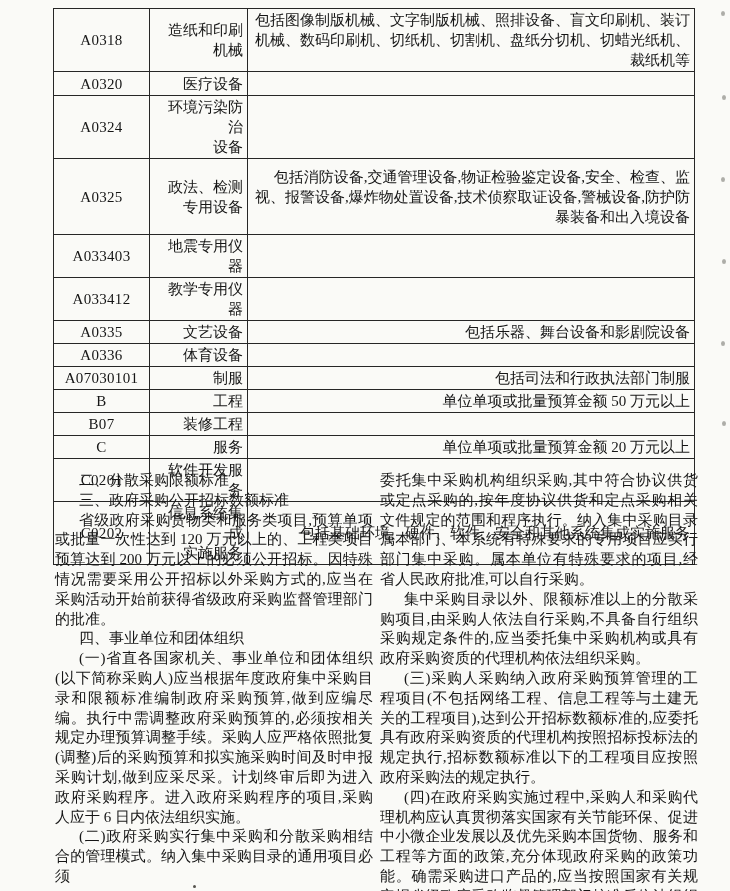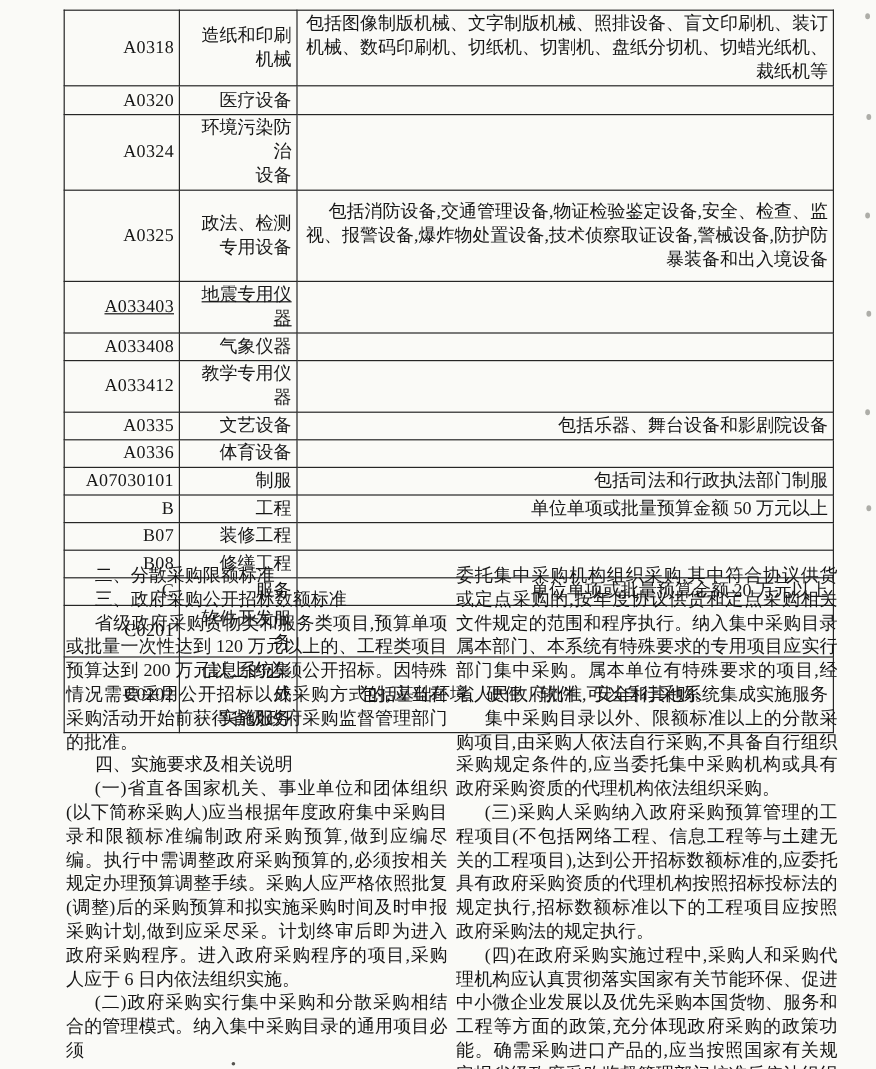--- a/index.html
+++ b/index.html
@@ -20,29 +20,29 @@
   }
   table.cat td {
     border:1px solid #262626;
     font-size:15px; line-height:20px;
     padding:1px 4px;
     vertical-align:middle;
     overflow:hidden;
   }
   col.c-code { width:96px; }
   col.c-name { width:98px; }
-  td.code { text-align:right; letter-spacing:0.3px; }
+  td.code { text-align:center; letter-spacing:0.3px; }
   td.name { text-align:right; white-space:pre-line; }
   td.desc { text-align:right; padding-left:7px; padding-right:6px; }
 
   tr:nth-child(1)  { height:42px; }
   tr:nth-child(2)  { height:24px; }
   tr:nth-child(3)  { height:42px; }
   tr:nth-child(4)  { height:76px; }
-  tr:nth-child(5)  { height:21px;text-decoration:underline; }
+  tr:nth-child(5)  { height:21px; }
   tr:nth-child(6)  { height:21px; }
   tr:nth-child(7)  { height:21px; }
   tr:nth-child(8)  { height:22px; }
   tr:nth-child(9)  { height:21px; }
   tr:nth-child(10) { height:22px; }
   tr:nth-child(11) { height:21px; }
   tr:nth-child(12) { height:21px; }
   tr:nth-child(13) { height:21px; }
   tr:nth-child(14) { height:22px; }
   tr:nth-child(15) { height:21px; }
@@ -106,25 +106,20 @@
         <td class="name">政法、检测
 专用设备</td>
         <td class="desc">包括消防设备,交通管理设备,物证检验鉴定设备,安全、检查、监视、报警设备,爆炸物处置设备,技术侦察取证设备,警械设备,防护防暴装备和出入境设备</td>
       </tr>
       <tr>
         <td class="code">A033403</td>
         <td class="name">地震专用仪器</td>
         <td class="desc"></td>
       </tr>
       <tr>
-        <td class="code">A033408</td>
-        <td class="name">气象仪器</td>
-        <td class="desc"></td>
-      </tr>
-      <tr>
         <td class="code">A033412</td>
         <td class="name">教学专用仪器</td>
         <td class="desc"></td>
       </tr>
       <tr>
         <td class="code">A0335</td>
         <td class="name">文艺设备</td>
         <td class="desc">包括乐器、舞台设备和影剧院设备</td>
       </tr>
       <tr>
@@ -141,25 +136,20 @@
         <td class="code">B</td>
         <td class="name">工程</td>
         <td class="desc">单位单项或批量预算金额 50 万元以上</td>
       </tr>
       <tr>
         <td class="code">B07</td>
         <td class="name">装修工程</td>
         <td class="desc"></td>
       </tr>
       <tr>
-        <td class="code">B08</td>
-        <td class="name">修缮工程</td>
-        <td class="desc"></td>
-      </tr>
-      <tr>
         <td class="code">C</td>
         <td class="name">服务</td>
         <td class="desc">单位单项或批量预算金额 20 万元以上</td>
       </tr>
       <tr>
         <td class="code">C0201</td>
         <td class="name">软件开发服务</td>
         <td class="desc"></td>
       </tr>
       <tr>
@@ -169,21 +159,21 @@
         <td class="desc">包括基础环境、硬件、软件、安全和其他系统集成实施服务</td>
       </tr>
     </tbody>
   </table>
 
   <div class="cols">
     <div class="col">
       <p class="head">二、分散采购限额标准</p>
       <p class="head">三、政府采购公开招标数额标准</p>
       <p class="para">省级政府采购货物类和服务类项目,预算单项或批量一次性达到 120 万元以上的、工程类项目预算达到 200 万元以上的必须公开招标。因特殊情况需要采用公开招标以外采购方式的,应当在采购活动开始前获得省级政府采购监督管理部门的批准。</p>
-      <p class="head">四、实施要求及相关说明</p>
+      <p class="head">四、事业单位和团体组织</p>
       <p class="para">(一)省直各国家机关、事业单位和团体组织(以下简称采购人)应当根据年度政府集中采购目录和限额标准编制政府采购预算,做到应编尽编。执行中需调整政府采购预算的,必须按相关规定办理预算调整手续。采购人应严格依照批复(调整)后的采购预算和拟实施采购时间及时申报采购计划,做到应采尽采。计划终审后即为进入政府采购程序。进入政府采购程序的项目,采购人应于 6 日内依法组织实施。</p>
       <p class="para">(二)政府采购实行集中采购和分散采购相结合的管理模式。纳入集中采购目录的通用项目必须</p>
     </div>
     <div class="col">
       <p class="para cont">委托集中采购机构组织采购,其中符合协议供货或定点采购的,按年度协议供货和定点采购相关文件规定的范围和程序执行。纳入集中采购目录属本部门、本系统有特殊要求的专用项目应实行部门集中采购。属本单位有特殊要求的项目,经省人民政府批准,可以自行采购。</p>
       <p class="para">集中采购目录以外、限额标准以上的分散采购项目,由采购人依法自行采购,不具备自行组织采购规定条件的,应当委托集中采购机构或具有政府采购资质的代理机构依法组织采购。</p>
       <p class="para">(三)采购人采购纳入政府采购预算管理的工程项目(不包括网络工程、信息工程等与土建无关的工程项目),达到公开招标数额标准的,应委托具有政府采购资质的代理机构按照招标投标法的规定执行,招标数额标准以下的工程项目应按照政府采购法的规定执行。</p>
       <p class="para">(四)在政府采购实施过程中,采购人和采购代理机构应认真贯彻落实国家有关节能环保、促进中小微企业发展以及优先采购本国货物、服务和工程等方面的政策,充分体现政府采购的政策功能。确需采购进口产品的,应当按照国家有关规定报省级政府采购监督管理部门核准后依法组织实施。</p>
     </div>
   </div>

